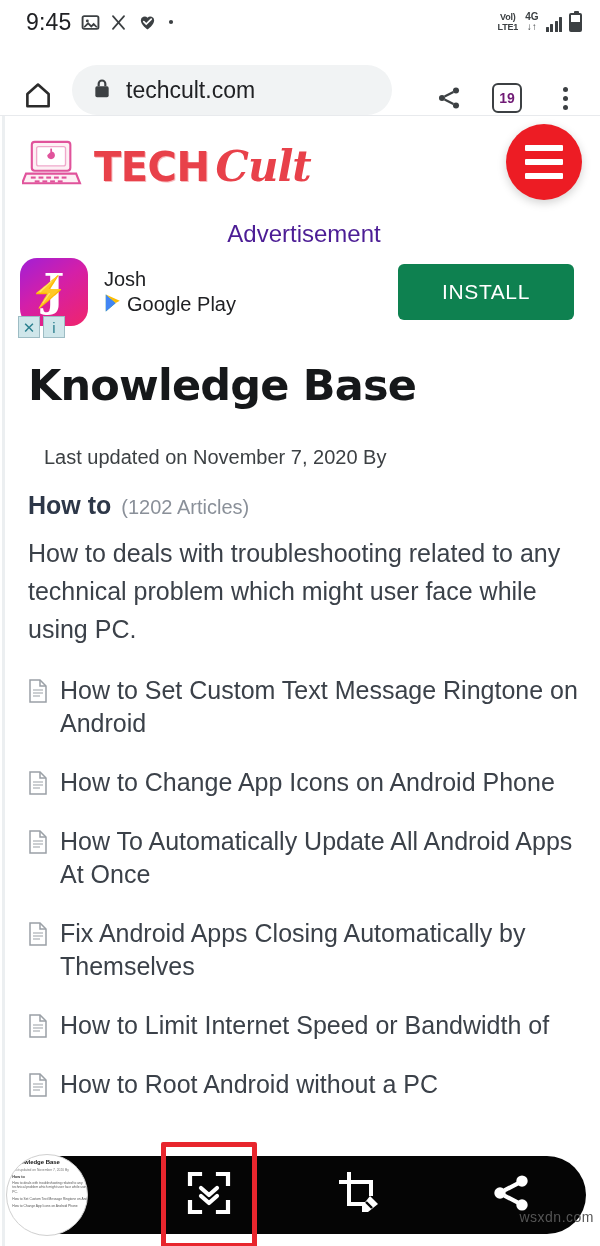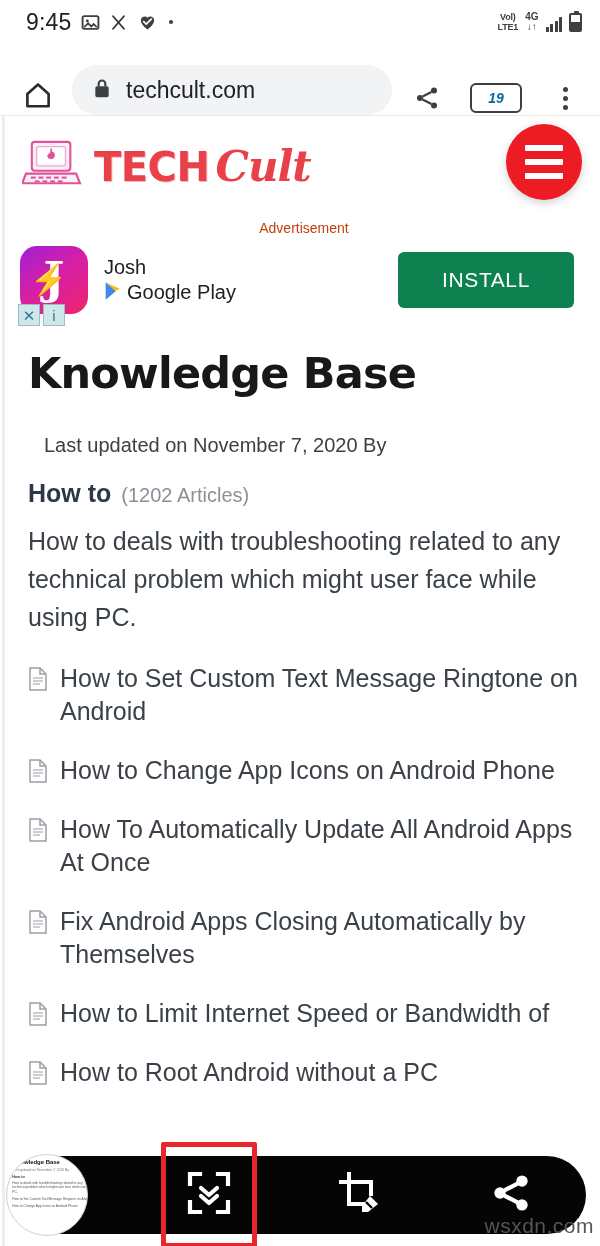--- a/index.html
+++ b/index.html
@@ -46,23 +46,23 @@
   }
   .home-btn { width: 40px; height: 40px; display: flex; align-items: center; justify-content: center; flex: 0 0 auto; }
   .omnibox {
     flex: 1 1 auto; height: 50px; background: #f1f3f4; border-radius: 25px;
     display: flex; align-items: center; padding: 0 20px; gap: 14px; max-width: 320px;
   }
   .omnibox-url { font-size: 23px; color: #202124; white-space: nowrap; }
   .chrome-actions { margin-left: auto; display: flex; align-items: center; gap: 26px; }
   .icon-btn { width: 34px; height: 34px; display: flex; align-items: center; justify-content: center; }
   .tab-count {
-    width: 52px; height: 30px; border: 2.5px solid #3c4043; border-radius: 6px;
+    width: 30px; height: 30px; border: 2.5px solid #3c4043; border-radius: 6px;
     display: flex; align-items: center; justify-content: center;
-    font-size: 14px; font-weight: 700; color: #0369a1; font-style: italic;
+    font-size: 14px; font-weight: 700; color: #701a75;
   }
   .kebab { display: flex; flex-direction: column; gap: 4px; }
   .kebab span { width: 5px; height: 5px; border-radius: 50%; background: #3c4043; display: block; }
 
   
   .page {
     position: relative; height: calc(1246px - 44px - 72px);
     background: #fff; padding-left: 8px; overflow: hidden;
   }
   .page-scroll-edge {
@@ -83,21 +83,21 @@
   }
   .hamburger {
     position: absolute; right: 18px; top: 8px;
     width: 76px; height: 76px; border-radius: 50%; background: #ed1c24;
     display: flex; flex-direction: column; align-items: center; justify-content: center; gap: 8px;
     box-shadow: 0 3px 10px rgba(0,0,0,.18);
   }
   .hamburger span { width: 38px; height: 6px; background: #fff; border-radius: 1px; display: block; }
 
   
-  .ad-label { text-align: center; font-size: 14px; color: #c2410c; padding: 12px 0 10px; }
+  .ad-label { text-align: center; font-size: 24px; color: #4c1d95; padding: 12px 0 10px; }
   .ad-row { display: flex; align-items: center; padding: 0 26px 0 12px; gap: 16px; position: relative; }
   .ad-appicon {
     width: 68px; height: 68px; border-radius: 17px; flex: 0 0 auto;
     background: linear-gradient(145deg,#a11fd6 0%,#d41fa8 45%,#f0256b 100%);
     display: flex; align-items: center; justify-content: center; position: relative;
   }
   .ad-appicon .j {
     font-size: 44px; font-weight: 700; color: #fff; font-family: "DejaVu Serif", serif;
     line-height: 1; transform: translateY(-1px);
   }
@@ -161,22 +161,22 @@
     flex: 1 1 0; height: 78px; display: flex; align-items: center; justify-content: center;
     position: relative;
   }
   .ss-btn.highlight::after {
     content: ""; position: absolute; left: 50%; top: 50%;
     transform: translate(-50%,-50%);
     width: 86px; height: 96px; border: 5px solid #e8262d; border-radius: 2px;
     pointer-events: none;
   }
   .watermark {
-    position: absolute; right: 6px; bottom: 8px; z-index: 30;
-    font-size: 21px; color: #555; letter-spacing: .5px;
+    position: absolute; right: 6px; bottom: 21px; z-index: 30;
+    font-size: 14px; color: #555; letter-spacing: .5px;
     font-family: "Liberation Sans", sans-serif;
   }
 </style>
 </head>
 <body>
 
 <div class="phone">
 
   <div class="status-bar">
     <div class="status-left">

